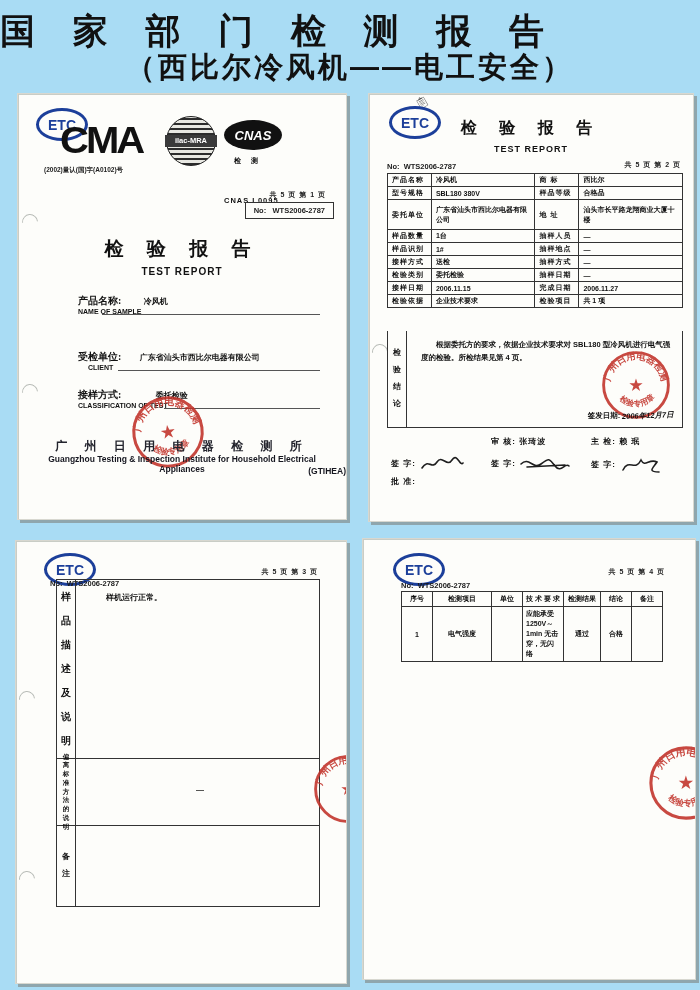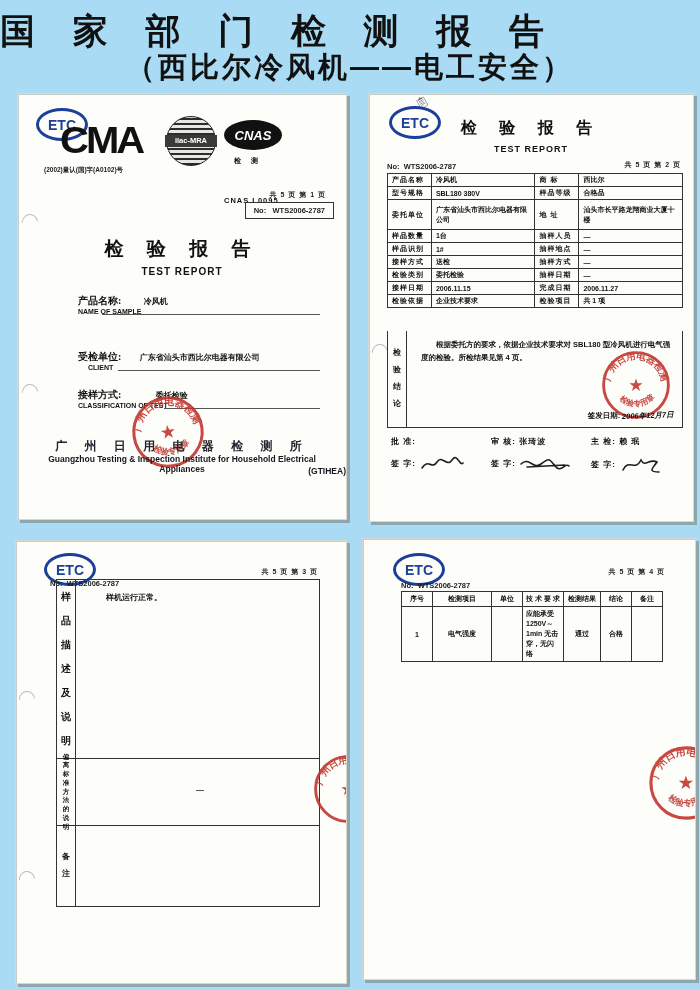--- a/index.html
+++ b/index.html
@@ -250,21 +250,21 @@
         <text x="50" y="58" font-size="24" fill="#c13128" text-anchor="middle">★</text>
       </svg>
       <div class="abs issue-date" style="right:8px;bottom:6px;">
         <span>签发日期:</span>
         <span class="handwrite">2006年12月7日</span>
       </div>
     </div>
   </div>
 
   <div class="abs sigrow" style="left:22px;top:342px;width:290px;display:flex;">
-    <div style="width:100px;">
+    <div style="width:100px;margin-top:40px;">
       <span>批  准:</span>
       <span></span>
     </div>
     <div style="width:100px;">
       <span>审  核:</span>
       <span>张琦波</span>
     </div>
     <div style="width:90px;">
       <span>主  检:</span>
       <span>赖 珉</span>

